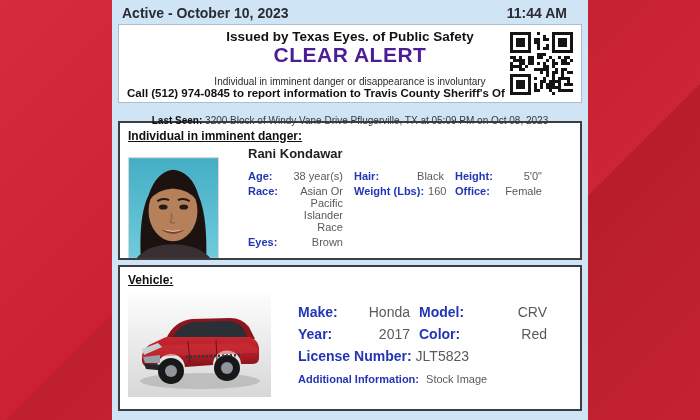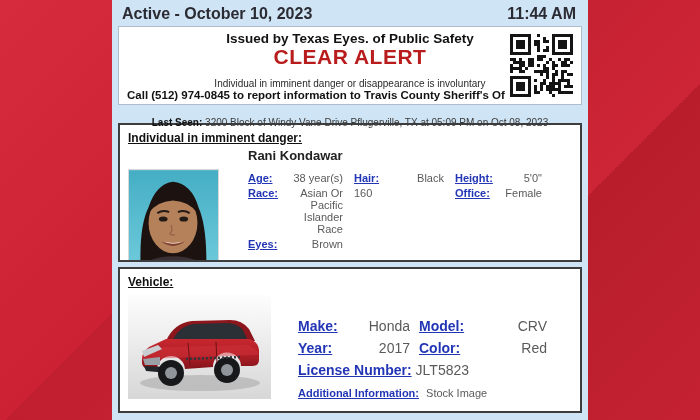--- a/index.html
+++ b/index.html
@@ -6,44 +6,44 @@
   body { width:700px; height:420px; overflow:hidden; font-family:"Liberation Sans", sans-serif; }
   .stage {
     position:relative; width:700px; height:420px;
     background:linear-gradient(135deg,#d62b3c 0%,#cb2133 38%,#c01f30 38%,#cd2535 70%,#b81d2c 70%,#c42232 100%);
   }
   .panel {
     position:absolute; left:112px; top:0; width:476px; height:420px;
     background:#cfe4f4;
   }
   .topbar { display:flex; justify-content:space-between; align-items:center;
-    padding:5px 12px 3px 10px; font-size:16px; font-weight:bold; color:#2b2b33; }
+    padding:5px 21px 3px 10px; font-size:14px; font-weight:bold; color:#2b2b33; }
   .headerbox { position:relative; margin:0 6px; height:79px; background:#ffffff;
     border:1px solid #aebccb; text-align:center; }
   .issued { font-size:13.5px; font-weight:bold; color:#121212; padding-top:4px; }
-  .alert-title { font-size:21px; font-weight:bold; color:#b91c1c; line-height:1.0; letter-spacing:0.5px;text-align:center; }
+  .alert-title { font-size:21px; font-weight:bold; color:#4c1d95; line-height:1.0; letter-spacing:0.5px;text-align:center; }
   .subtitle { font-size:10px; color:#2a2a2a; margin-top:11px; }
   .call { position:absolute; left:8px; bottom:3px; font-size:11.5px; font-weight:bold; color:#121212; white-space:nowrap; }
   .qr { position:absolute; top:2px; right:3px; width:73px; height:73px; background:#fff; }
   .lastseen { height:16px; text-align:center; font-size:10px; color:#3a3a3a; padding-top:12px; }
   .ls-label { font-weight:bold; color:#101010; }
   .box { margin:0 6px; background:#fff; border:2px solid #3d3d3d; padding:3px 8px 0 6px; overflow:hidden; }
   .person-box { margin-top:2px; height:139px; }
   .vehicle-box { margin-top:5px; height:146px; }
   .box-title { display:inline-block; font-size:12px; font-weight:bold; color:#101010;
     text-decoration:underline; margin-left:2px; }
-  .box-content { display:flex; align-items:flex-end; }
+  .box-content { display:flex; align-items:center; }
   .photo { width:91px; height:102px; margin:2px 0 0 2px; flex:0 0 auto; border:1px solid #d8d8d8; }
   .photo svg, .carimg svg { display:block; width:100%; height:100%; }
   .details { flex:1; margin-left:29px; padding-top:2px; }
   .name { font-size:13px; font-weight:bold; color:#222; margin-bottom:9px; }
   .grid3 { display:grid; grid-template-columns:95px 90px 87px; column-gap:11px; row-gap:3px; font-size:11px; }
   .grid2 { display:grid; grid-template-columns:112px 128px; column-gap:9px; row-gap:6px; font-size:14px; margin-top:2px; }
   .cell { display:flex; justify-content:space-between; gap:4px; }
-  .lbl { color:#2236b5; font-weight:bold; white-space:nowrap;text-decoration:underline; }
+  .lbl { color:#2236b5; font-weight:bold; white-space:nowrap; }
   .val { color:#5a5a5a; text-align:right; }
   .addinfo { font-size:11px; margin-top:9px; }
   .addinfo .lbl { margin-right:4px; }
   .carimg { width:143px; height:104px; margin:5px 0 0 2px; flex:0 0 auto; }
   .vdetails { flex:1; margin-left:27px; padding-top:2px; }
 </style>
 </head>
 <body>
 
 <div class="stage">
@@ -234,20 +234,21 @@
             </div>
             <div class="cell">
               <span class="lbl">Height:</span>
               <span class="val">5'0"</span>
             </div>
             <div class="cell">
               <span class="lbl">Race:</span>
               <span class="val">Asian Or Pacific Islander Race</span>
             </div>
             <div class="cell">
+              <span class="lbl">Weight (Lbs):</span>
               <span class="val">160</span>
             </div>
             <div class="cell">
               <span class="lbl">Office:</span>
               <span class="val">Female</span>
             </div>
             <div class="cell">
               <span class="lbl">Eyes:</span>
               <span class="val">Brown</span>
             </div>

